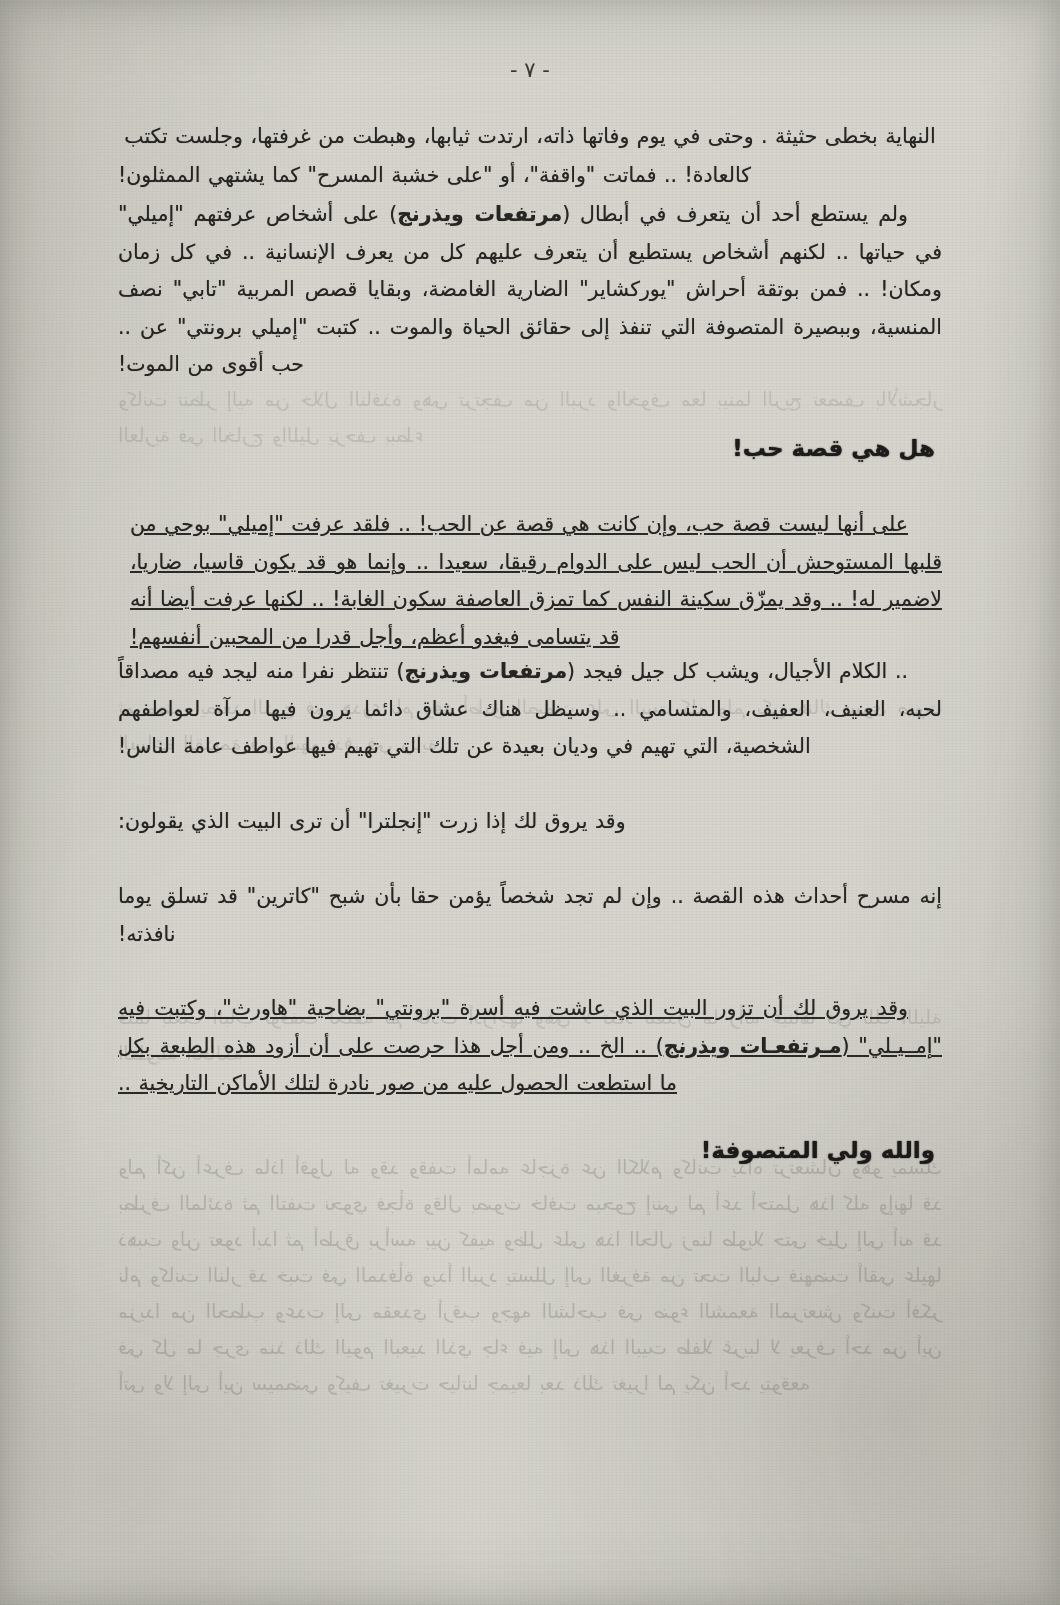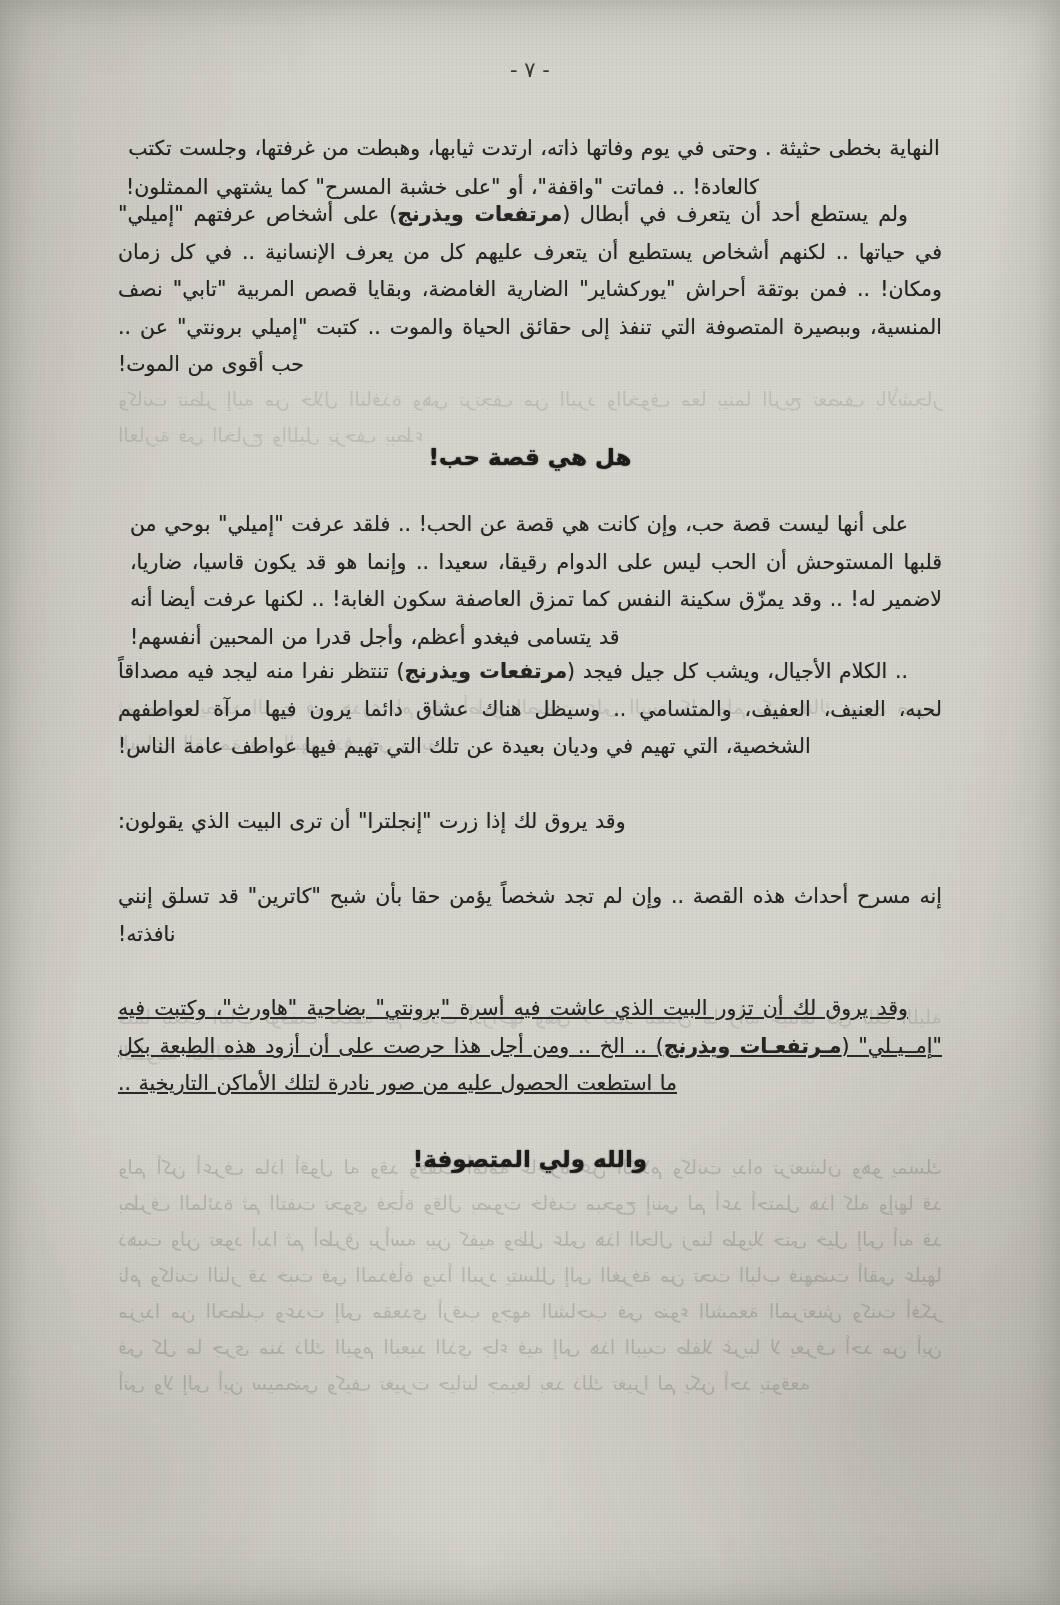--- a/index.html
+++ b/index.html
@@ -110,34 +110,34 @@
   }
   p.body.no-indent { text-indent: 0; }
   p.body.last-left  { text-align-last: left; }
 
   .bold-title {
     font-weight: bold;
     letter-spacing: -0.2px;
   }
 
   h2.section {
-    margin: 16px;
+    margin: 7px;
     font-size: 23px;
     font-weight: bold;
-    text-align: center;
+    text-align: right;
     color: #1d1c1a;
     letter-spacing: 0.5px;
     text-shadow: 0 0 1.1px rgba(25,24,22,0.85), 0 0 2px rgba(25,24,22,0.35);
   }
   .sec-love  { position: absolute; top: 310px; left: 0; right: 0; }
   .sec-bless { position: absolute; top: 1012px; left: 0; right: 0; }
 
-  .blk-1 { position: absolute; top: 12px;    left: 0; right: 0; margin-left: 8px; }
+  .blk-1 { position: absolute; top: 0;    left: 0; right: 0; }
   .blk-2 { position: absolute; top: 78px; left: 0; right: 0; }
-  .blk-3 { position: absolute; top: 388px; left: 12px; right: 0; }
+  .blk-3 { position: absolute; top: 388px; left: 12px; right: 0; text-decoration: underline; }
   .blk-4 { position: absolute; top: 535px; left: 0; right: 0; }
   .blk-5 { position: absolute; top: 685px; left: 0; right: 0; }
   .blk-6 { position: absolute; top: 760px; left: 0; right: 0; }
   .blk-7 { position: absolute; top: 872px; left: 0; right: 0; text-decoration: underline; }
 </style>
 </head>
 <body>
 
 <div class="page">
 
@@ -167,21 +167,21 @@
 
     <div class="blk-4">
       <p class="body last-left"><span>.. الكلام الأجيال، ويشب كل جيل فيجد (</span><span class="bold-title">مرتفعات ويذرنج</span><span>) تنتظر نفرا منه ليجد فيه مصداقاً لحبه، العنيف، العفيف، والمتسامي .. وسيظل هناك عشاق دائما يرون فيها مرآة لعواطفهم الشخصية، التي تهيم في وديان بعيدة عن تلك التي تهيم فيها عواطف عامة الناس!</span></p>
     </div>
 
     <div class="blk-5">
       <p class="body last-left">وقد يروق لك إذا زرت "إنجلترا" أن ترى البيت الذي يقولون:</p>
     </div>
 
     <div class="blk-6">
-      <p class="body no-indent last-left">إنه مسرح أحداث هذه القصة .. وإن لم تجد شخصاً يؤمن حقا بأن شبح "كاترين" قد تسلق إنني نافذته!</p>
+      <p class="body no-indent last-left">إنه مسرح أحداث هذه القصة .. وإن لم تجد شخصاً يؤمن حقا بأن شبح "كاترين" قد تسلق يوما نافذته!</p>
     </div>
 
     <div class="blk-7">
       <p class="body last-left"><span>وقد يروق لك أن تزور البيت الذي عاشت فيه أسرة "برونتي" بضاحية "هاورث"، وكتبت فيه "إمــيـلي" (</span><span class="bold-title">مـرتفعـات ويذرنج</span><span>) .. الخ .. ومن أجل هذا حرصت على أن أزود هذه الطبعة بكل ما استطعت الحصول عليه من صور نادرة لتلك الأماكن التاريخية ..</span></p>
     </div>
 
     <h2 class="section sec-bless">والله ولي المتصوفة!</h2>
 
   </div>
 

